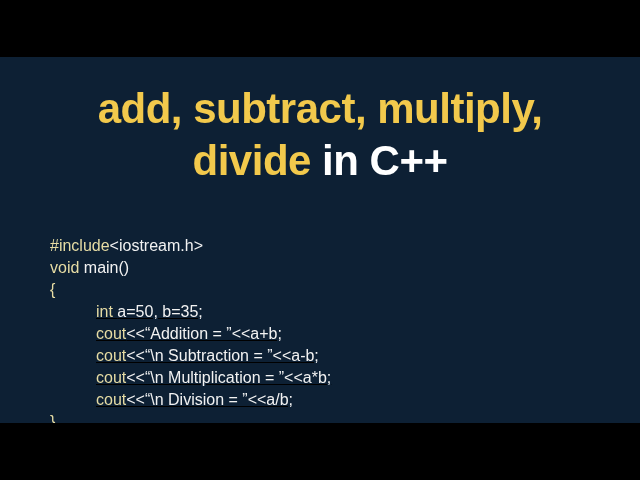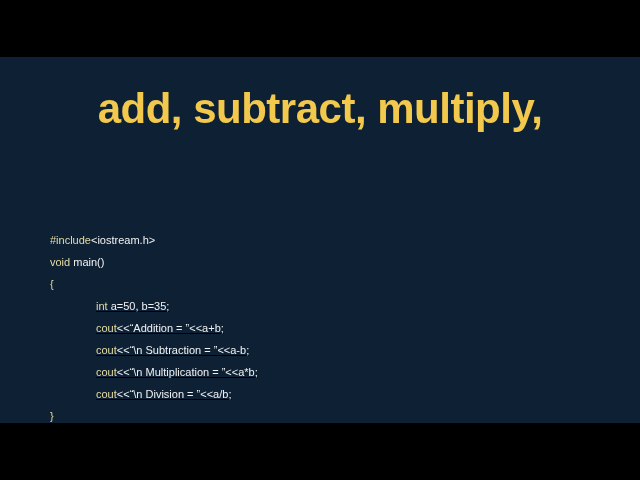--- a/index.html
+++ b/index.html
@@ -51,23 +51,23 @@
     letter-spacing: -0.5px;
     white-space: nowrap;
   }
   .gold  { color: #f2c94c; }
   .white { color: #ffffff; }
 
   
   #code {
     position: absolute;
     left: 50px;
-    top: 172px;
+    top: 178px;
     width: 560px;
-    font-size: 11px;
+    font-size: 16px;
     line-height: 22px;
     white-space: pre;
   }
   .code-line {
     height: 22px;
     white-space: pre;
   }
   .kw   { color: #e6dca4; }
   .txt  { color: #f2f2f2; }
   .indent { padding-left: 46px; text-decoration: underline; }
@@ -78,20 +78,23 @@
 <div id="screen">
 
   <div class="bar" id="bar-top"></div>
 
   <div id="slide">
 
     <div id="title">
       <div>
         <span class="gold">add, subtract, multiply,</span>
       </div>
+      <div>
+        <span class="gold">divide</span><span class="white"> in C++</span>
+      </div>
     </div>
 
     <div id="code"><div class="code-line"><span class="kw">#include</span><span class="txt">&lt;iostream.h&gt;</span></div><div class="code-line"><span class="kw">void </span><span class="txt">main()</span></div><div class="code-line"><span class="kw">{</span><span class="txt"></span></div><div class="code-line indent"><span class="kw">int </span><span class="txt">a=50, b=35;</span></div><div class="code-line indent"><span class="kw">cout</span><span class="txt">&lt;&lt;“Addition = ”&lt;&lt;a+b;</span></div><div class="code-line indent"><span class="kw">cout</span><span class="txt">&lt;&lt;“\n Subtraction = ”&lt;&lt;a-b;</span></div><div class="code-line indent"><span class="kw">cout</span><span class="txt">&lt;&lt;“\n Multiplication = ”&lt;&lt;a*b;</span></div><div class="code-line indent"><span class="kw">cout</span><span class="txt">&lt;&lt;“\n Division = ”&lt;&lt;a/b;</span></div><div class="code-line"><span class="kw">}</span><span class="txt"></span></div></div>
 
   </div>
 
   <div class="bar" id="bar-bot"></div>
 
 </div>
 

